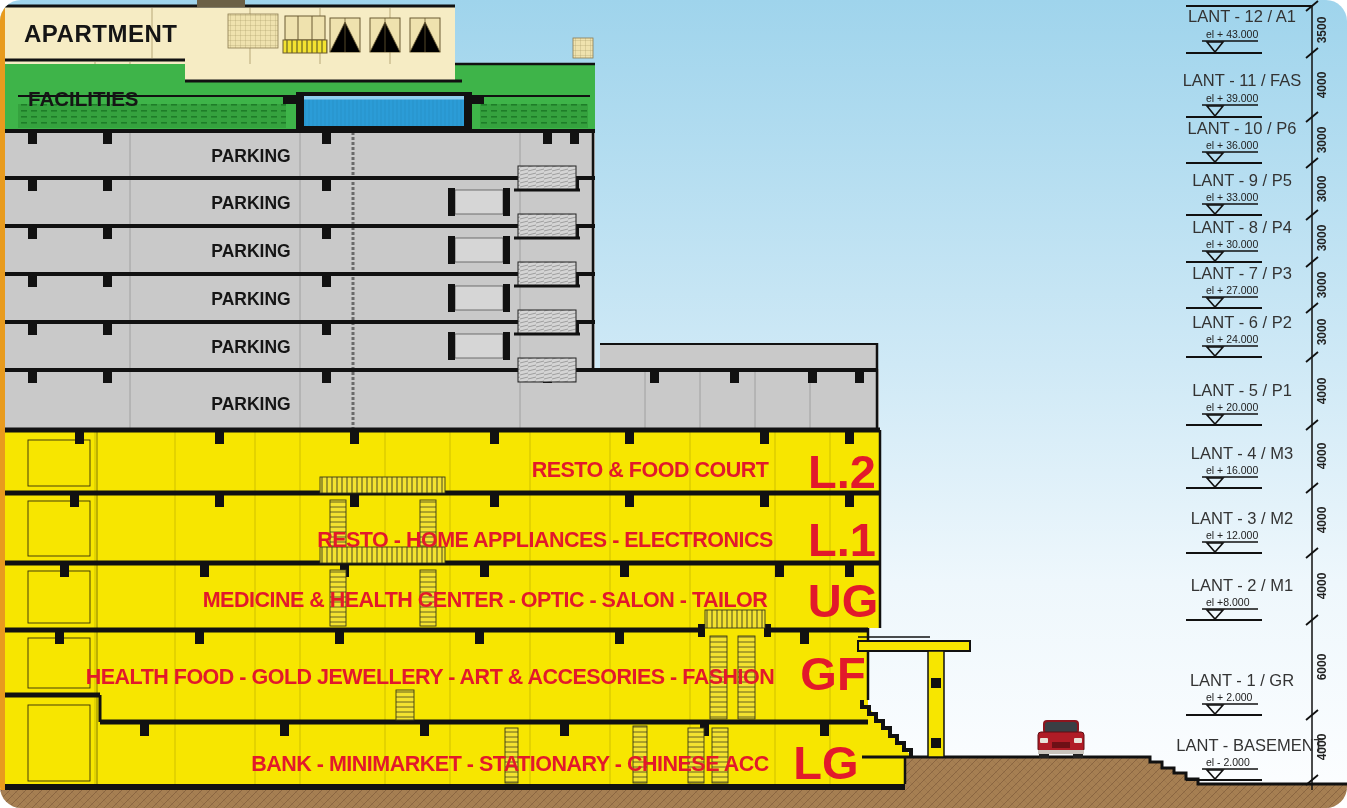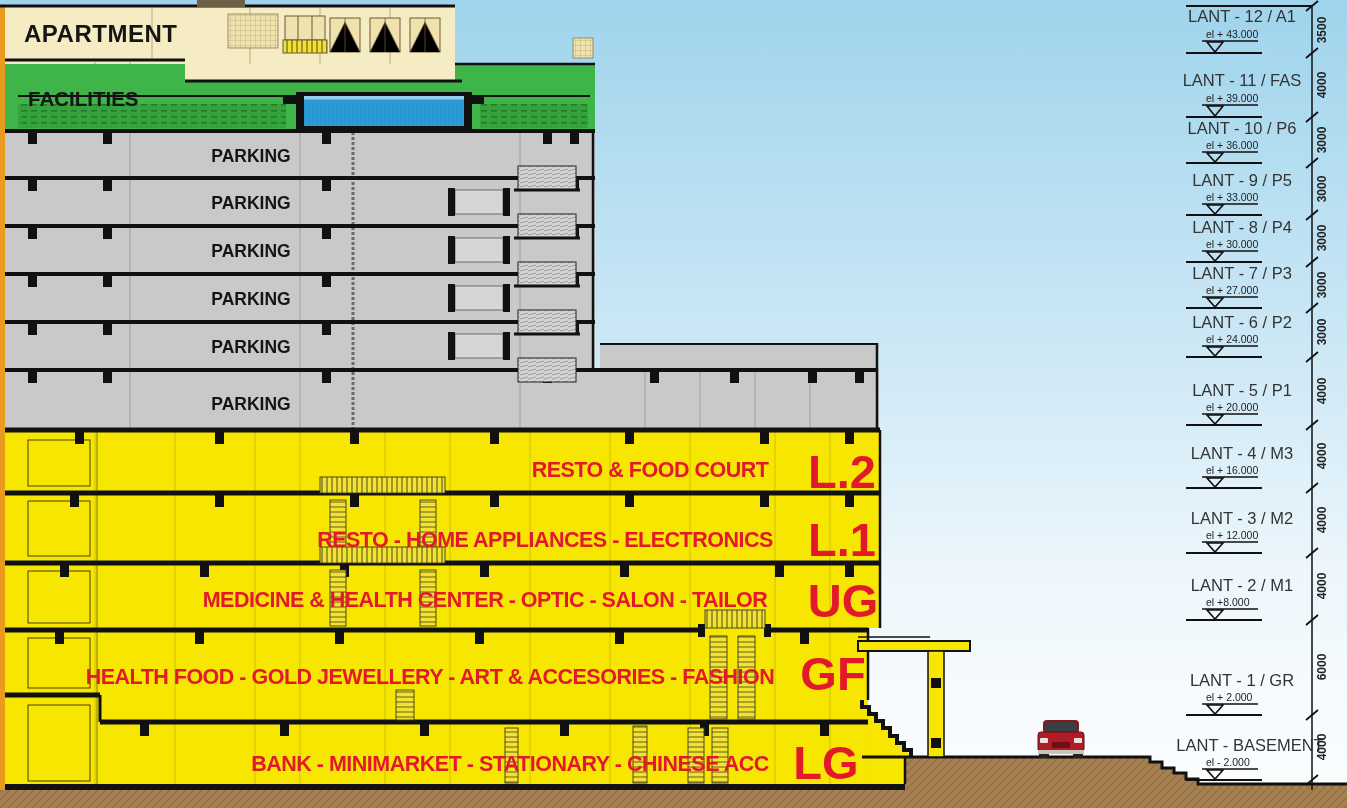--- a/index.html
+++ b/index.html
@@ -1,16 +1,16 @@
 <!DOCTYPE html>
 <html><head>
 <meta charset="utf-8">
 <style>
   html,body{margin:0;padding:0;background:#fff;}
-  #stage{position:relative;width:1347px;height:808px;overflow:hidden;font-family:"Liberation Sans",sans-serif;}
+  #stage{position:relative;width:1347px;height:808px;overflow:hidden;font-family:"Liberation Sans",sans-serif;border-radius:21px;}
   svg text{font-family:"Liberation Sans",sans-serif;}
   .lvl-name{font-size:16.5px;fill:#333;font-weight:500;}
   .lvl-el{font-size:10.5px;fill:#222;font-weight:500;}
   .lvl-dim{font-size:12px;fill:#222;font-weight:600;}
   .blk-label{font-weight:bold;fill:#151515;}
   .red-label{font-weight:bold;fill:#e2192b;letter-spacing:-0.5px;}
   .red-code{font-weight:bold;fill:#e2192b;}
 </style>
 </head>
 <body>

